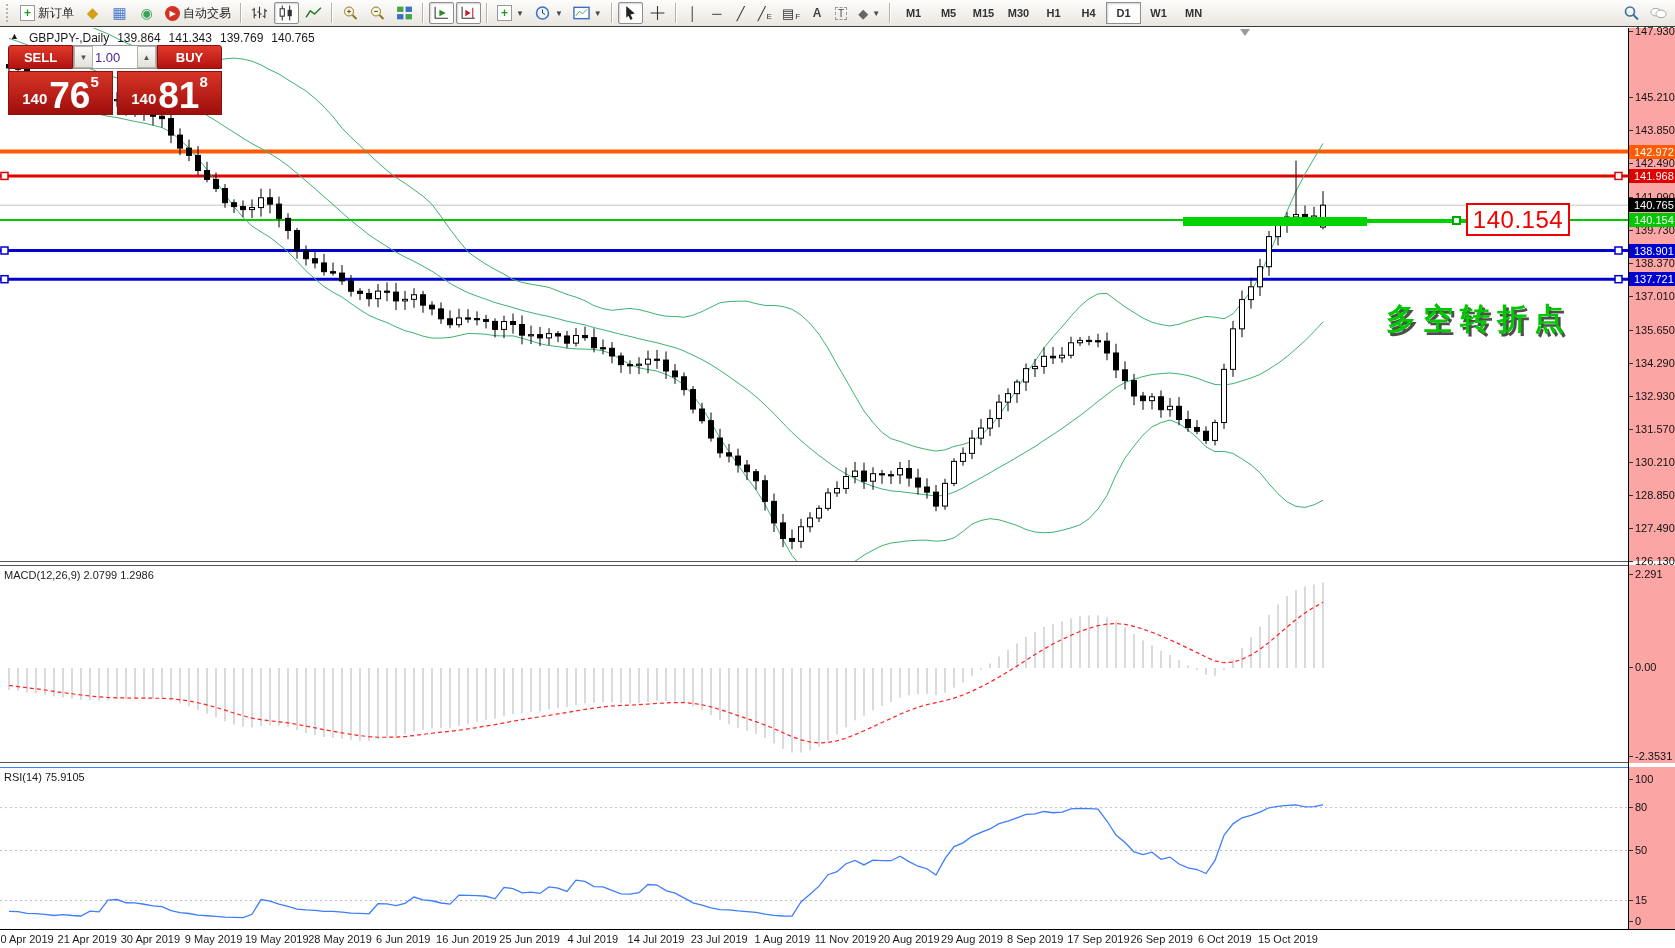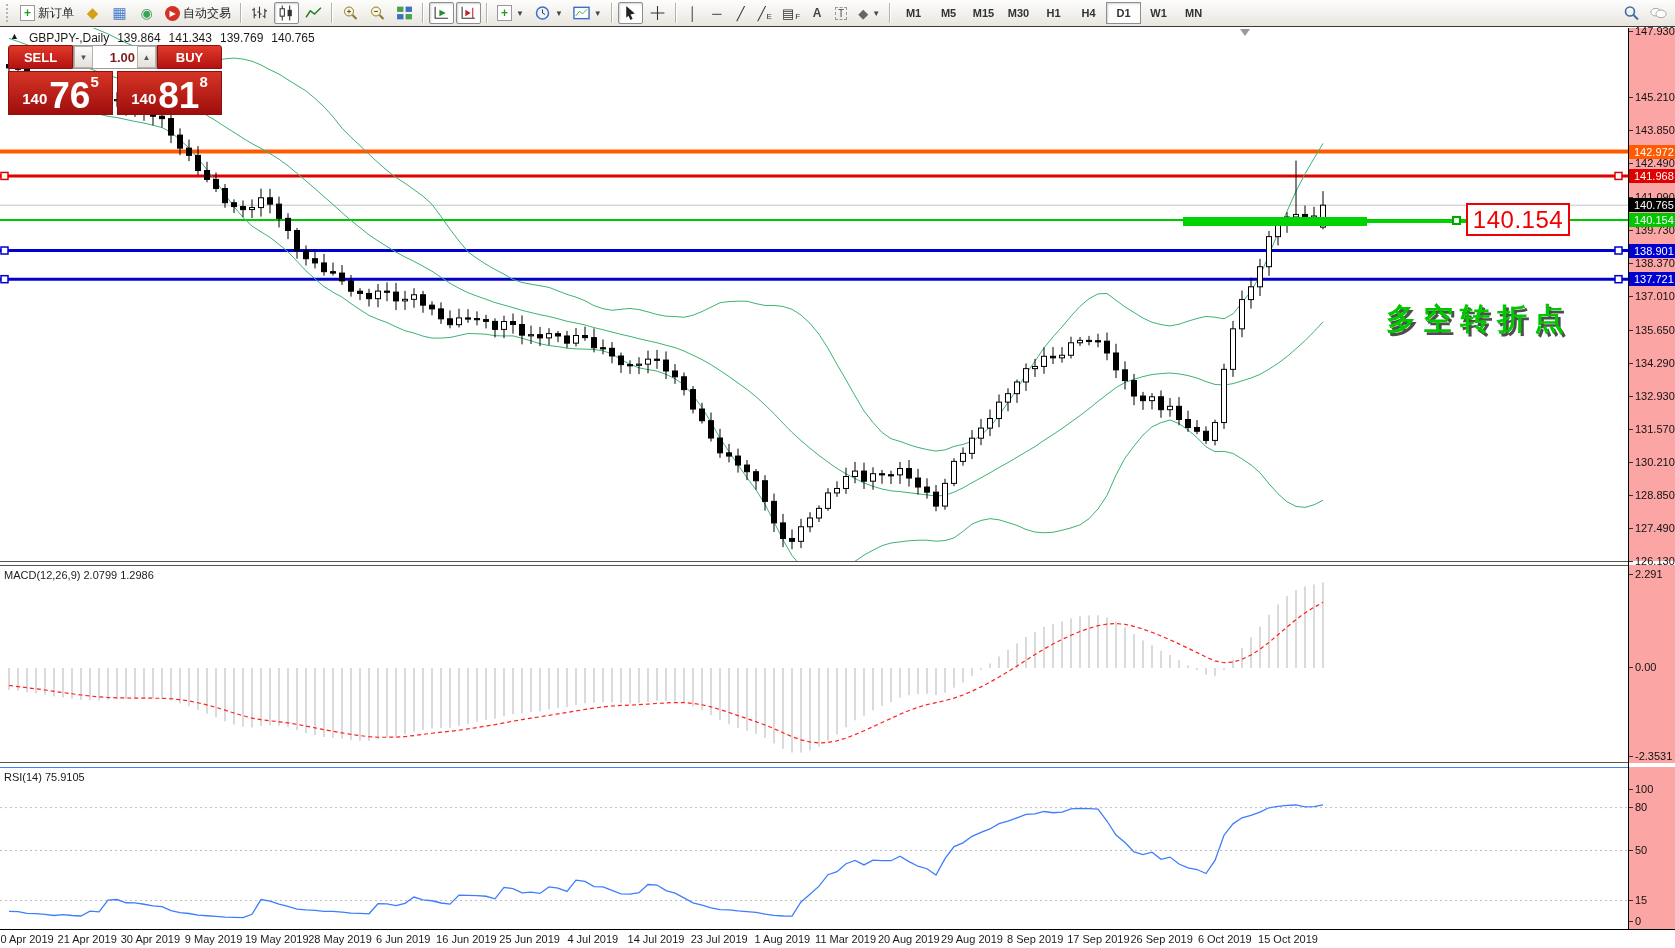--- a/index.html
+++ b/index.html
@@ -46,21 +46,21 @@
   
   #one-click{position:absolute;left:8px;top:17px;width:214px;}
   #oc-row1{display:flex;height:24px;}
   .oc-btn{width:66px;background:linear-gradient(#e03a2a,#b31210);color:#fff;font-size:13px;
     font-weight:bold;display:flex;align-items:center;justify-content:center;border:1px solid #8f0f0f;box-sizing:border-box;}
   #oc-sell-btn{border-radius:3px 0 0 0;}
   #oc-buy-btn{border-radius:0 3px 0 0;}
   #oc-spinner{flex:1;display:flex;background:#fff;border:1px solid #9a9a9a;box-sizing:border-box;}
   .spin-btn{width:19px;display:flex;align-items:center;justify-content:center;font-size:8px;color:#555;
     background:linear-gradient(#fbfbfb,#e4e1da);border:1px solid #b5b2a9;box-sizing:border-box;}
-  #volume-input{flex:1;border:none;outline:none;text-align:right;font-size:13px;width:40px;color:#7f1d1d;font-weight:bold;}
+  #volume-input{flex:1;border:none;outline:none;text-align:left;font-size:13px;width:40px;color:#4c1d95;}
   #oc-row2{display:flex;gap:4px;margin-top:2px;height:44px;}
   .price-box{flex:1;background:linear-gradient(#d63526,#9f0e0c);color:#fff;display:flex;
     align-items:flex-end;justify-content:center;padding-bottom:3px;border:1px solid #8f0f0f;box-sizing:border-box;}
   .price-prefix{font-size:15px;font-weight:bold;margin:0 2px 4px 0;}
   .price-big{font-size:37px;font-weight:bold;line-height:0.85;}
   .price-sup{font-size:15px;font-weight:bold;align-self:flex-start;margin-top:1px;}
   
   #hl-bar{position:absolute;left:1183px;top:189px;width:184px;height:9px;background:#00d400;}
   #hl-connector{position:absolute;left:1367px;top:192px;width:99px;height:3px;background:#00d400;}
   #hl-marker{position:absolute;left:1452px;top:188px;width:9px;height:9px;background:#eaffea;
@@ -778,42 +778,42 @@
 <div id="rsi-pane">
   <svg id="rsi-svg" width="1628" height="161">
       <line x1="0" y1="39.599999999999994" x2="1628" y2="39.599999999999994" stroke="#bdbdbd" stroke-width="1" stroke-dasharray="2 3"></line>
       <line x1="0" y1="82.5" x2="1628" y2="82.5" stroke="#bdbdbd" stroke-width="1" stroke-dasharray="2 3"></line>
       <line x1="0" y1="132.55" x2="1628" y2="132.55" stroke="#bdbdbd" stroke-width="1" stroke-dasharray="2 3"></line>
       <polyline points="9,143.27763235247087 18,143.59474629485453 27,145.3816834676672 36,145.66986102577934 45,146.37994438509173 54,147.4735607504255 63,146.72637887101317 72,147.47939524870242 81,147.9919192190525 90,143.13228400637342 99,143.87659334244628 108,132.1971709606193 117,131.5283502937392 126,134.75357776088163 135,134.93428291425144 144,136.2518957103168 153,137.82102294457883 162,138.57494453814965 171,142.54396692316755 180,144.60401147860574 189,145.51675869394623 198,147.03820915763959 207,147.7534140374372 216,148.38190479104966 225,149.19684636625107 234,149.3923709359621 243,149.54532839881682 252,146.30659185512658 261,131.57789281463062 270,133.16803008070718 279,136.18936238559547 288,138.29390447287292 297,141.04498860241992 306,141.92670287167593 315,142.38324988186946 324,143.28701178781253 333,143.42988455932633 342,144.21100394111576 351,145.13587098552185 360,145.3275222745322 369,145.77782859809855 378,135.72845415361218 387,135.92220241611258 396,137.55792242942826 405,135.3698682217378 414,129.077955225058 423,131.8361894019467 432,132.75264567197226 441,134.98833876327842 450,136.18362166090634 459,127.1073564998983 468,127.29599618913858 477,127.6410971017143 486,128.25165168044566 495,130.806468154478 504,119.3729031308134 513,120.68173771914832 522,124.85980559529959 531,124.16061307520124 540,125.41717224348261 549,118.96537187708404 558,120.09641034809545 567,123.36269189959081 576,112.17855542587816 585,113.39609883150789 594,118.61762683044418 603,118.9004429746786 612,122.46609746289846 621,125.91917033479716 630,126.04800557613429 639,124.67423403303567 648,116.50794952156357 657,117.01851687696671 666,122.66912114661504 675,125.19314783710406 684,129.8205715719523 693,134.83997074079508 702,137.10767060325492 711,139.79508894059862 720,141.6115560910545 729,141.97176526199524 738,142.93730037133744 747,143.60381581769403 756,144.44527443497518 765,146.03041188925607 774,147.28366501660406 783,148.01540437067476 792,148.14229494801367 801,133.9017856645961 810,126.15445940960272 819,118.15183673054169 828,106.70694141230697 837,103.6164012154482 846,95.7253711819298 855,92.34901421866293 864,96.91819995180205 873,92.12575722212084 882,92.61192191234521 891,92.70630455314976 900,88.18666635839905 909,93.57994559777015 918,98.24188063147635 927,100.74680237428731 936,106.97271576745848 945,90.64980386608836 954,78.65006175359413 963,74.86578001440617 972,68.3427258108243 981,64.42829322084833 990,60.94737321711042 999,55.5974287669243 1008,53.08416817483974 1017,49.839266440770665 1026,46.46843199119402 1035,45.93372098918153 1044,43.485315678258054 1053,44.73357734576517 1062,44.05929644539942 1071,40.94203223995 1080,40.36068211269239 1089,40.6864495000588 1098,41.20659885616787 1107,53.00705827078881 1116,67.01862728408432 1125,74.59821681253277 1134,83.97902853367823 1143,86.55833323002531 1152,84.1451381661154 1161,91.35775446899353 1170,89.08516651063768 1179,95.99903357758765 1188,99.76555003227347 1197,101.50488153720958 1206,105.55110227398562 1215,92.37033779262227 1224,67.21615966472444 1233,55.84886396934256 1242,49.75623881070485 1251,47.42826734586291 1260,44.06622469288075 1269,39.78086366873254 1278,38.305537081390455 1287,37.31248691469497 1296,36.982172129389134 1305,38.78666480529445 1314,38.56855250311224 1323,36.90858931655259 " fill="none" stroke="#3d7dff" stroke-width="1.3"></polyline>
     </svg>
   <div class="pane-label">RSI(14) 75.9105</div>
 </div>
 <div class="scale-col" id="rsi-scale" style="left:1629px;top:767px;height:162px;">
-    <div class="pl" style="top: 16px;">100</div>
+    <div class="pl" style="top: 6px;">100</div>
     <div class="pl" style="top: 33.6px;">80</div>
     <div class="pl" style="top: 76.5px;">50</div>
     <div class="pl" style="top: 126.55px;">15</div>
     <div class="pl" style="top: 148px;">0</div>
   </div>
 
 <div id="date-bar">
     <div class="date-label" style="left: 24px;">10 Apr 2019</div>
     <div class="date-label" style="left: 87.2px;">21 Apr 2019</div>
     <div class="date-label" style="left: 150.4px;">30 Apr 2019</div>
     <div class="date-label" style="left: 213.6px;">9 May 2019</div>
     <div class="date-label" style="left: 276.8px;">19 May 2019</div>
     <div class="date-label" style="left: 340px;">28 May 2019</div>
     <div class="date-label" style="left: 403.2px;">6 Jun 2019</div>
     <div class="date-label" style="left: 466.4px;">16 Jun 2019</div>
     <div class="date-label" style="left: 529.6px;">25 Jun 2019</div>
     <div class="date-label" style="left: 592.8px;">4 Jul 2019</div>
     <div class="date-label" style="left: 656px;">14 Jul 2019</div>
     <div class="date-label" style="left: 719.2px;">23 Jul 2019</div>
     <div class="date-label" style="left: 782.4px;">1 Aug 2019</div>
-    <div class="date-label" style="left: 845.6px;">11 Mar 2019</div>
+    <div class="date-label" style="left: 845.6px;">11 Nov 2019</div>
     <div class="date-label" style="left: 908.8px;">20 Aug 2019</div>
     <div class="date-label" style="left: 972px;">29 Aug 2019</div>
     <div class="date-label" style="left: 1035.2px;">8 Sep 2019</div>
     <div class="date-label" style="left: 1098.4px;">17 Sep 2019</div>
     <div class="date-label" style="left: 1161.6px;">26 Sep 2019</div>
     <div class="date-label" style="left: 1224.8px;">6 Oct 2019</div>
     <div class="date-label" style="left: 1288px;">15 Oct 2019</div>
   </div>
 
 </body></html>

